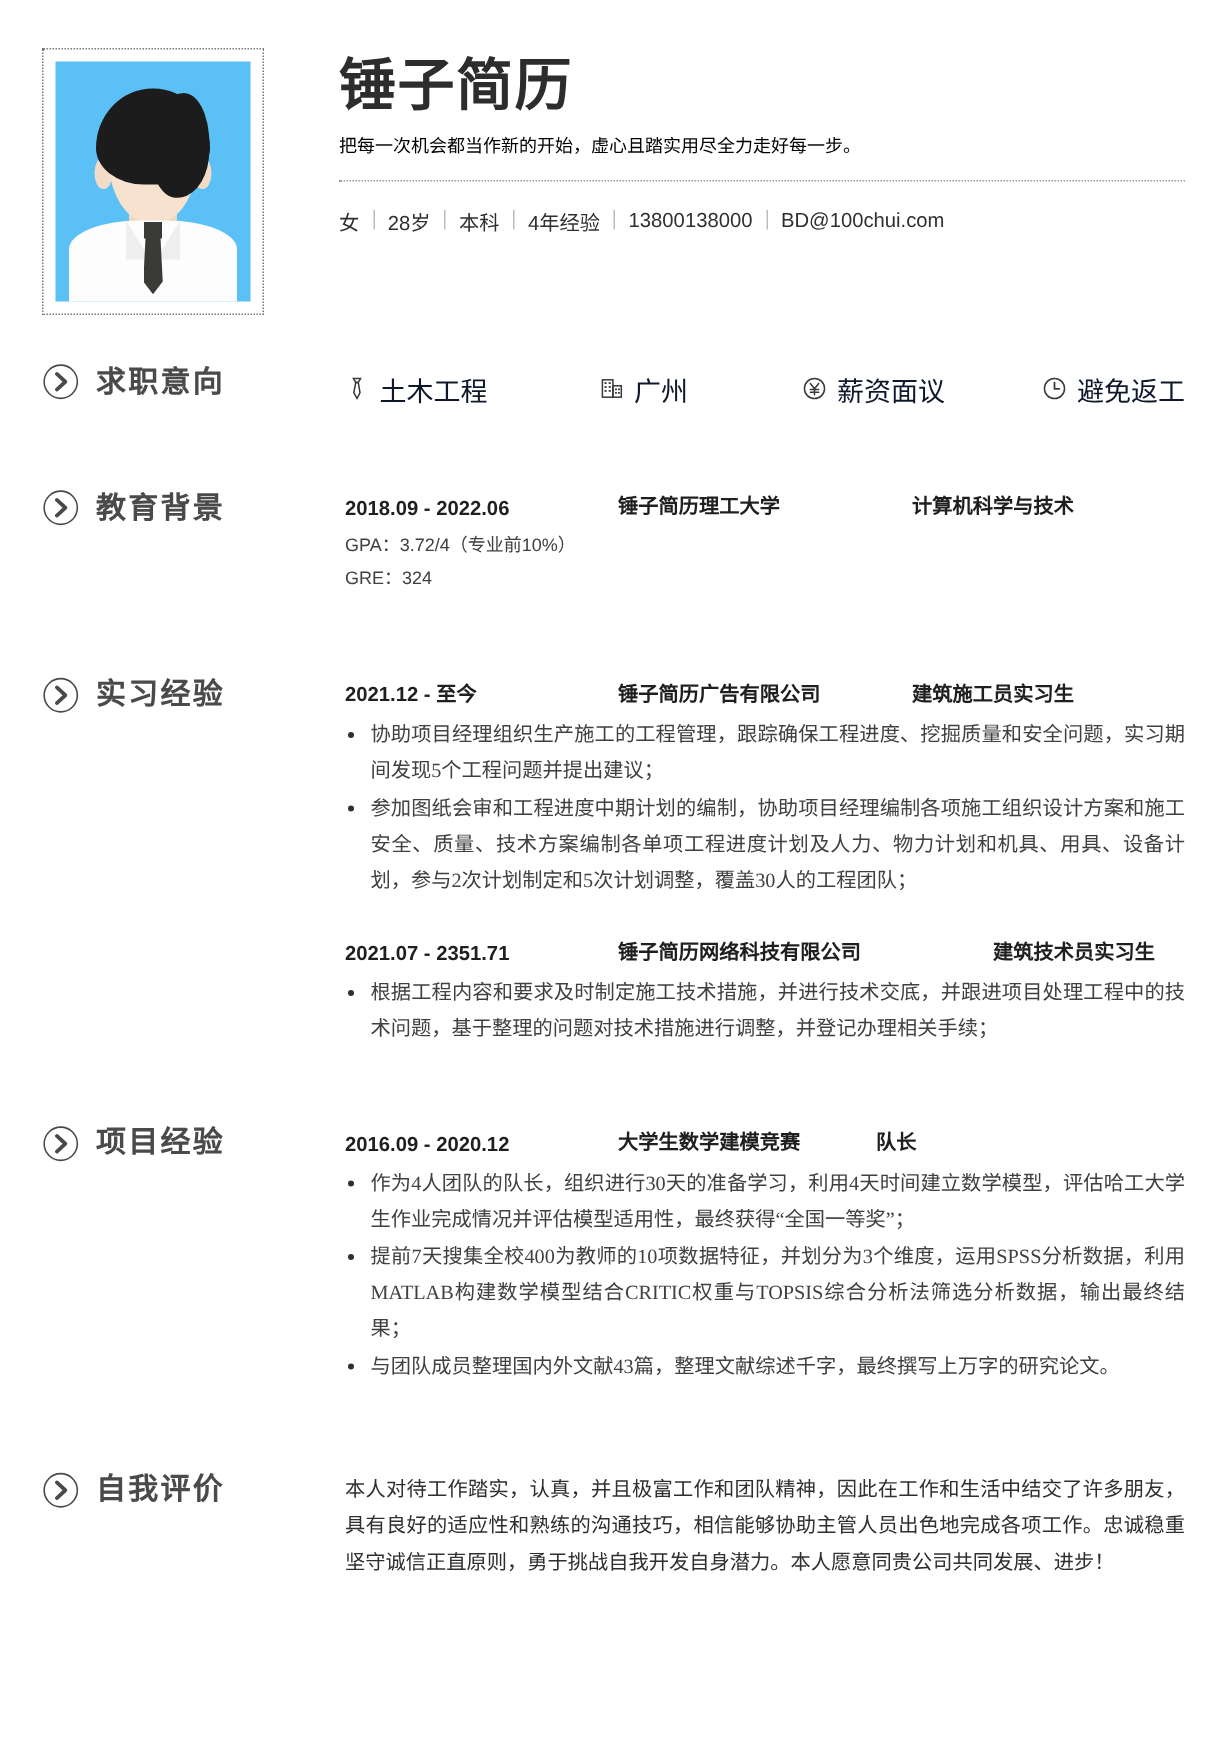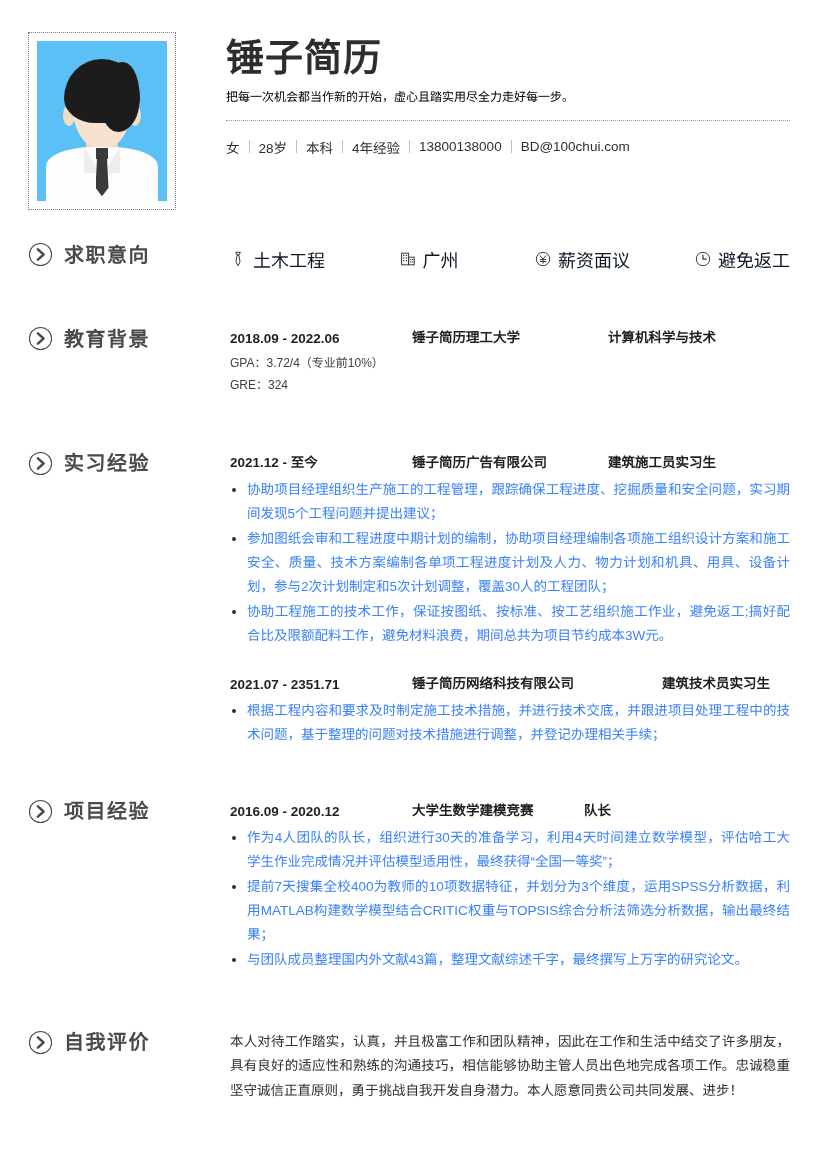--- a/index.html
+++ b/index.html
@@ -267,23 +267,24 @@
   ul.bullets {
     list-style: none;
     margin: 0;
     padding: 0;
   }
   ul.bullets li {
     position: relative;
     padding-left: 17px;
     font-size: 13.5px;
     line-height: 1.78;
-    color: #3b82f6;
+    color: #404040;
     margin-bottom: 1px;
     text-align: justify;
+    font-family: Liberation Serif, serif;
   }
   ul.bullets li::before {
     content: "";
     position: absolute;
     left: 2px;
     top: 10px;
     width: 4px;
     height: 4px;
     border-radius: 50%;
     background: #2f2f2f;
@@ -444,21 +445,20 @@
 
       <div class="entry">
         <div class="entry-head">
           <span class="eh-date">2021.12 - 至今</span>
           <span class="eh-org">锤子简历广告有限公司</span>
           <span class="eh-role">建筑施工员实习生</span>
         </div>
         <ul class="bullets">
           <li>协助项目经理组织生产施工的工程管理，跟踪确保工程进度、挖掘质量和安全问题，实习期间发现5个工程问题并提出建议；</li>
           <li>参加图纸会审和工程进度中期计划的编制，协助项目经理编制各项施工组织设计方案和施工安全、质量、技术方案编制各单项工程进度计划及人力、物力计划和机具、用具、设备计划，参与2次计划制定和5次计划调整，覆盖30人的工程团队；</li>
-          <li>协助工程施工的技术工作，保证按图纸、按标准、按工艺组织施工作业，避免返工;搞好配合比及限额配料工作，避免材料浪费，期间总共为项目节约成本3W元。</li>
         </ul>
       </div>
 
       <div class="entry-gap"></div>
 
       <div class="entry">
         <div class="entry-head">
           <span class="eh-date">2021.07 - 2351.71</span>
           <span class="eh-org wide">锤子简历网络科技有限公司</span>
           <span class="eh-role">建筑技术员实习生</span>

